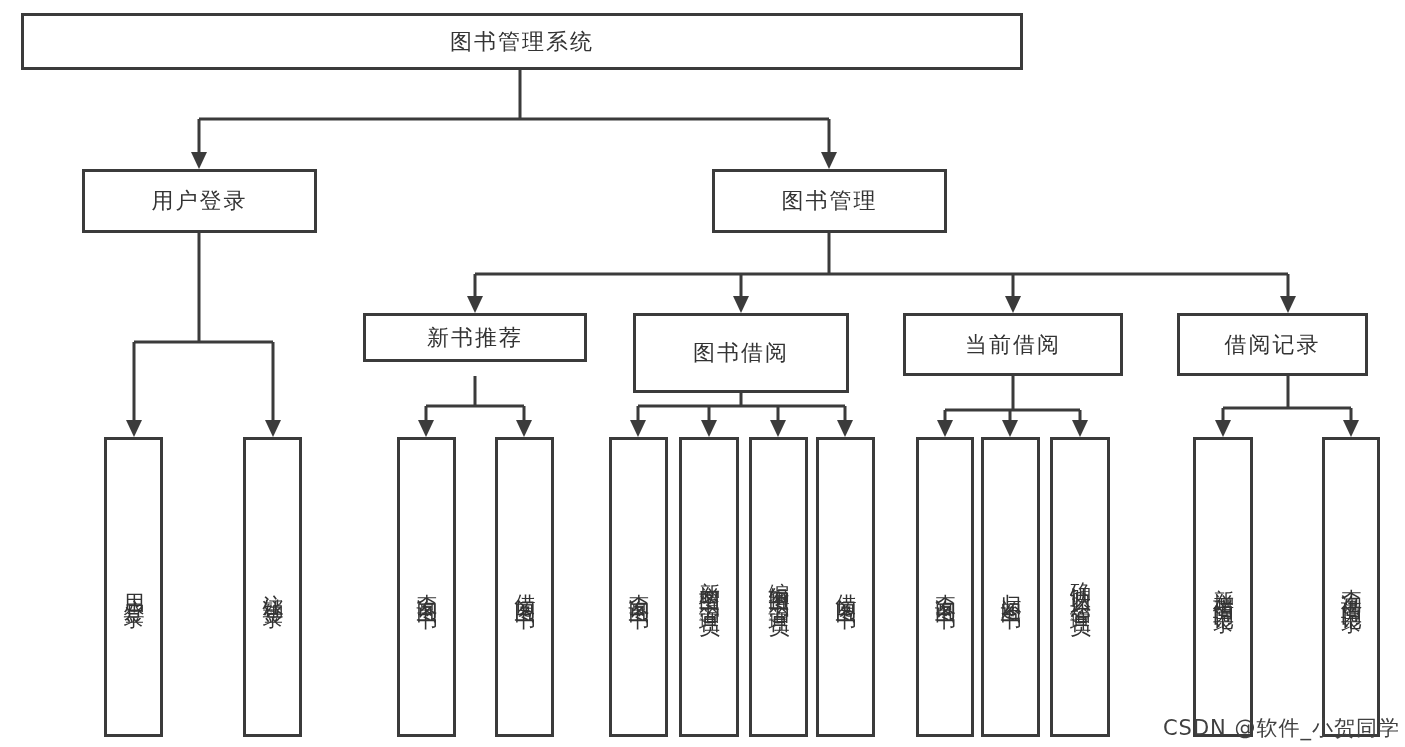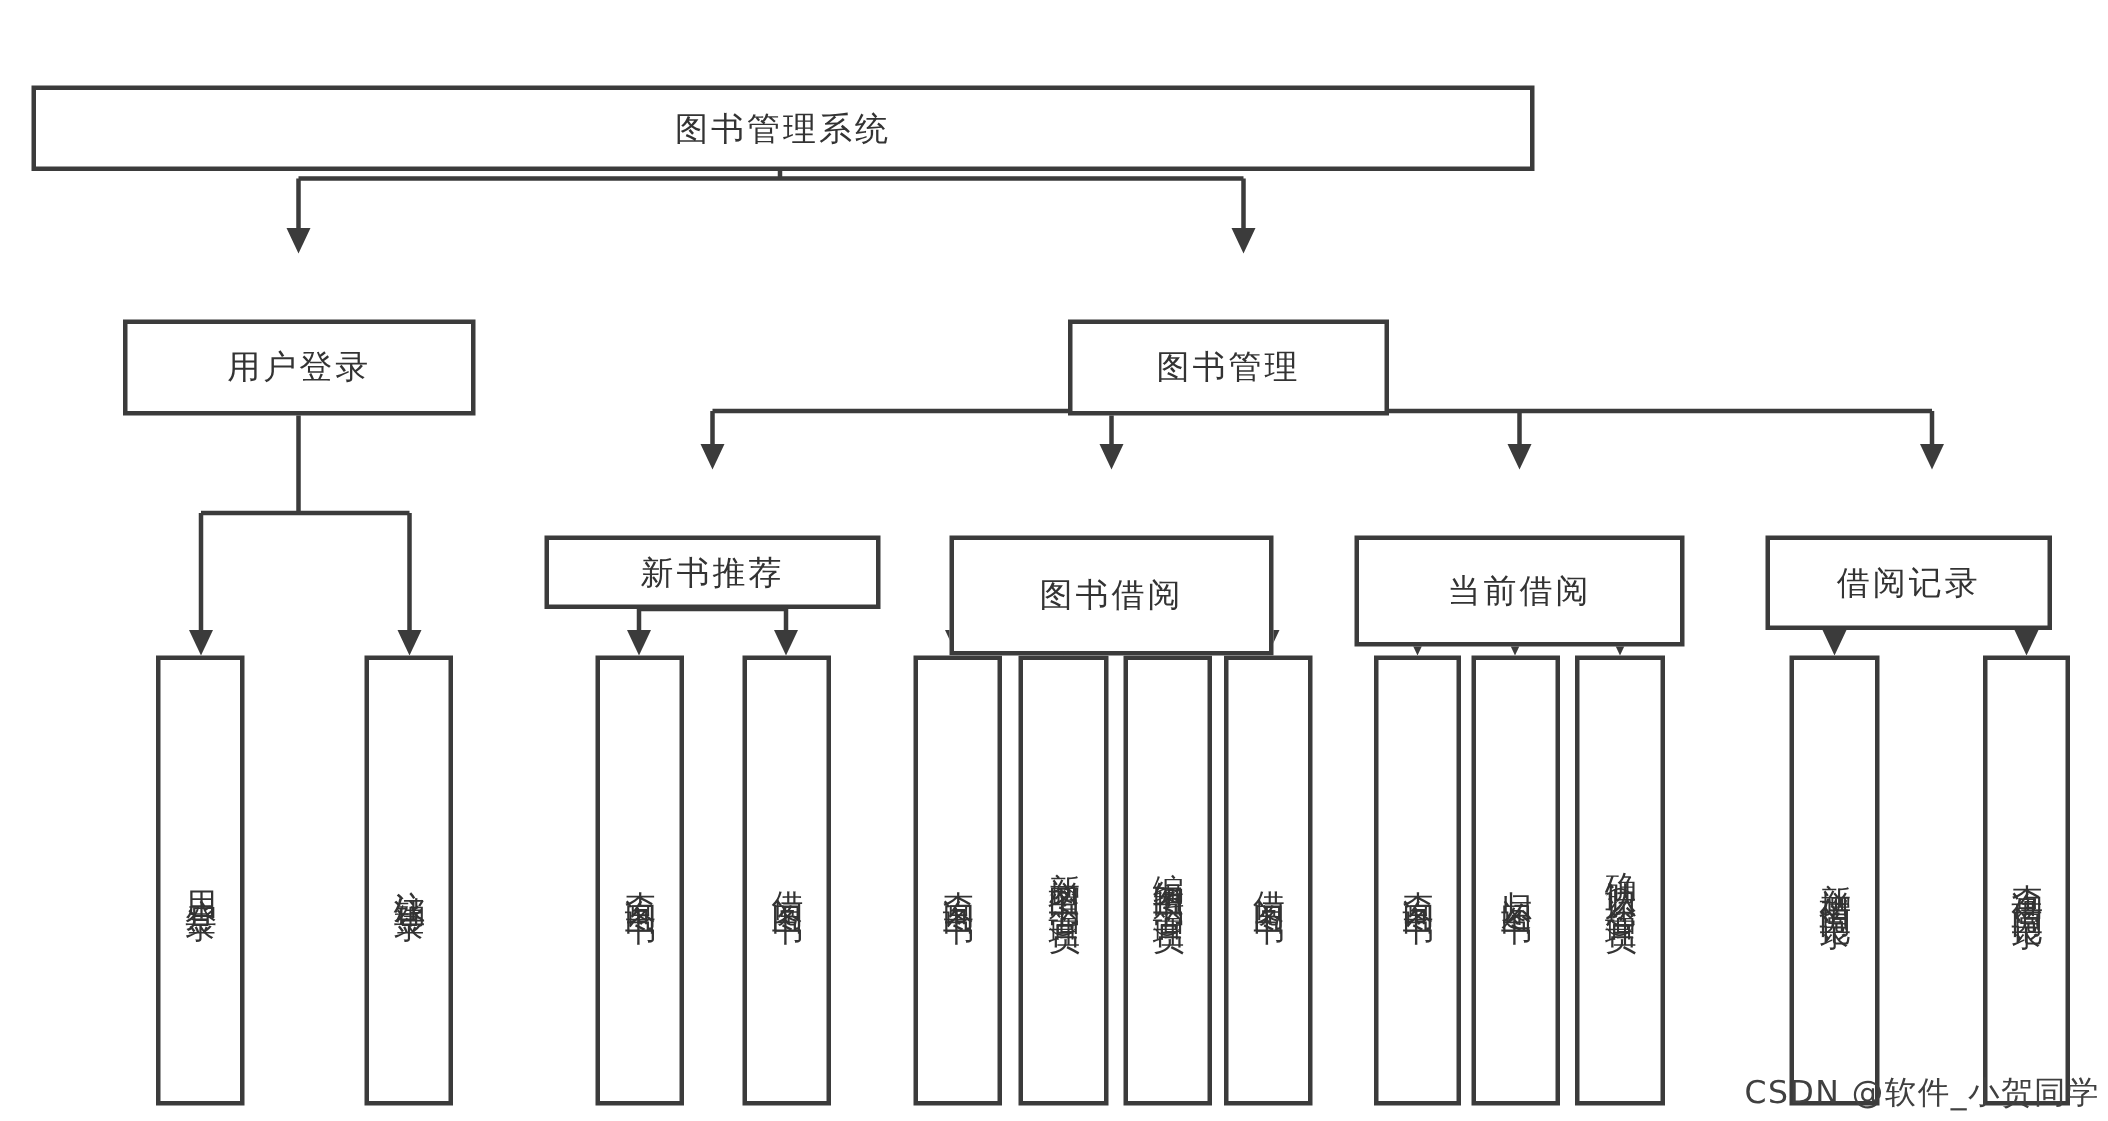--- a/index.html
+++ b/index.html
@@ -13,38 +13,38 @@
   #wires{position:absolute;left:0;top:0;z-index:0;}
   .node{
     position:absolute;
     box-sizing:border-box;
     border:3px solid #3b3b3b;
     background:#ffffff;
     display:flex;align-items:center;justify-content:center;
     color:#333333;
     z-index:1;
   }
-  .hnode{font-size:22px;letter-spacing:2px;white-space:nowrap;margin-top:44px;}
+  .hnode{font-size:22px;letter-spacing:2px;white-space:nowrap;}
   .vnode{font-size:21px;}
   .vnode .vtext{
     writing-mode:vertical-rl;
     text-orientation:upright;
     letter-spacing:5px;
     line-height:1;
     white-space:nowrap;
   }
   
   #n-root{left:21px;top:13px;width:1002px;height:57px;}
   
   #n-user-login{left:82px;top:169px;width:235px;height:64px;}
-  #n-book-mgmt{left:712px;top:169px;width:214px;height:64px;}
+  #n-book-mgmt{left:712px;top:169px;width:235px;height:64px;}
   
   #n-new-books{left:363px;top:313px;width:224px;height:49px;}
   #n-book-borrow{left:633px;top:313px;width:216px;height:80px;}
-  #n-current-borrow{left:903px;top:313px;width:220px;height:74px;text-align:center;}
+  #n-current-borrow{left:903px;top:313px;width:220px;height:63px;text-align:center;}
   #n-borrow-records{left:1177px;top:313px;width:191px;height:63px;}
   
   .leaf{top:437px;height:300px;}
   #lf-g1-0{left:104px;width:59px;}
   #lf-g1-1{left:243px;width:59px;}
   #lf-g2-0{left:397px;width:59px;}
   #lf-g2-1{left:495px;width:59px;}
   #lf-g3-0{left:609px;width:59px;}
   #lf-g3-1{left:679px;width:60px;}
   #lf-g3-2{left:749px;width:59px;}

